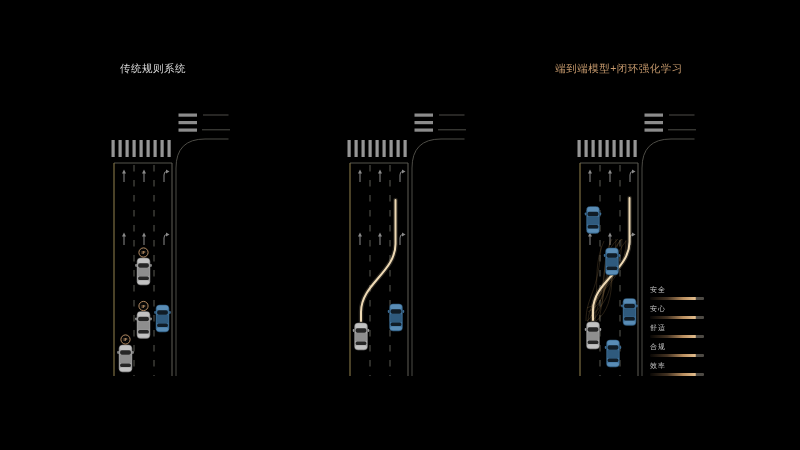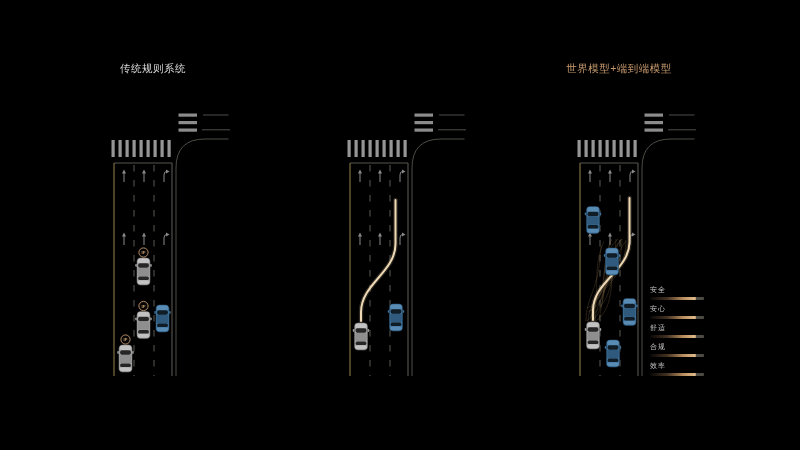--- a/index.html
+++ b/index.html
@@ -24,21 +24,21 @@
       #4e4a44 85%,
       #4e4a44 100%);
   }
 </style>
 </head>
 <body>
 
 <div class="slide">
 
   <div class="panel-title" id="title-0" style="left: 153px; color: rgb(217, 217, 217);">传统规则系统</div>
-  <div class="panel-title" id="title-2" style="left: 619px; color: rgb(199, 154, 109);">世界模型+端到端模型</div>
+  <div class="panel-title" id="title-2" style="left: 619px; color: rgb(199, 154, 109);">端到端模型+闭环强化学习</div>
 
   <svg class="panel-svg" id="panel-svg-0" viewBox="0 0 124 272" style="left: 110px;">
       <rect x="1.5" y="32" width="3.2" height="17" fill="#969696"></rect>
       <rect x="8.5" y="32" width="3.2" height="17" fill="#969696"></rect>
       <rect x="15.5" y="32" width="3.2" height="17" fill="#969696"></rect>
       <rect x="22.5" y="32" width="3.2" height="17" fill="#969696"></rect>
       <rect x="29.5" y="32" width="3.2" height="17" fill="#969696"></rect>
       <rect x="36.5" y="32" width="3.2" height="17" fill="#969696"></rect>
       <rect x="43.5" y="32" width="3.2" height="17" fill="#969696"></rect>
       <rect x="50.5" y="32" width="3.2" height="17" fill="#969696"></rect>

